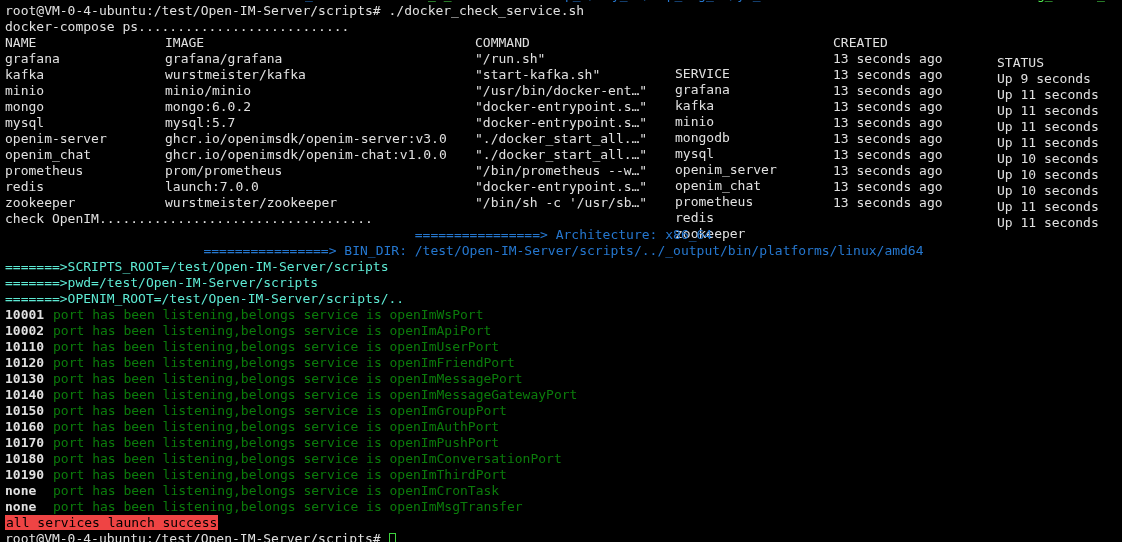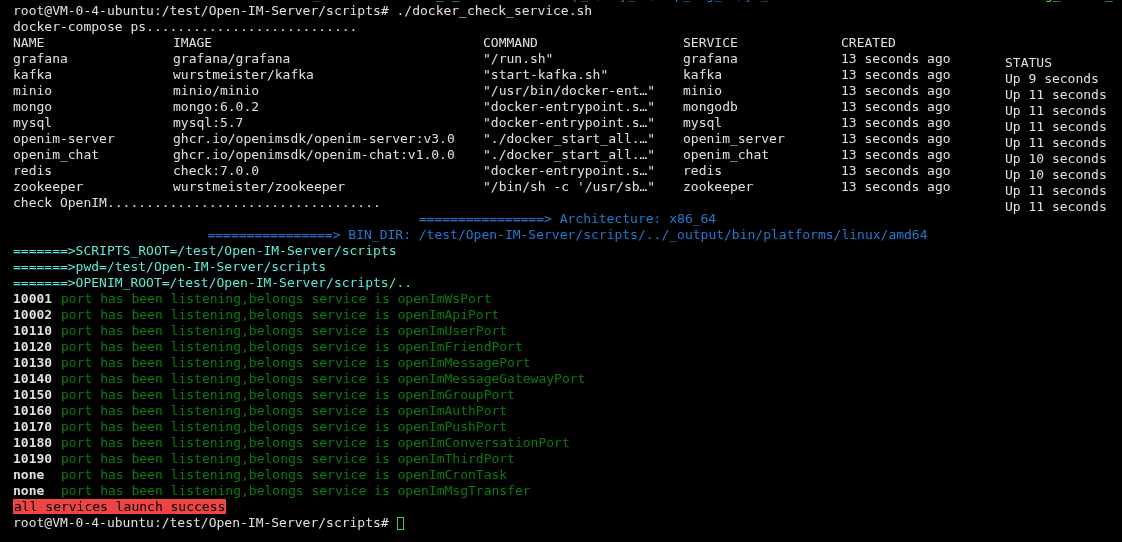--- a/index.html
+++ b/index.html
@@ -2,38 +2,38 @@
 <html><head>
 <meta charset="utf-8">
 <style>
   html,body{margin:0;padding:0;background:#000;}
   .terminal{
     position:relative;
     width:1122px;height:542px;
     background:#000;
     overflow:hidden;
     box-sizing:border-box;
-    padding-left:13px;
+    padding-left:5px;
     font-family:"DejaVu Sans Mono","Liberation Mono",monospace;
     font-size:13px;
     line-height:16px;
     color:#e0e0e0;
   }
   .line{height:16px;white-space:pre;}
   .clipped{position:relative;height:3px;overflow:hidden;}
   .frag{position:absolute;top:-13px;white-space:pre;}
   .blue{color:#2577cf;text-align:center;}
   .yellow{color:#5eead4;}
   .green{color:#0b7c0b;margin-top:37px;}
   .brgreen{color:#4ce64c;}
   .cell{display:inline-block;white-space:pre;overflow:hidden;vertical-align:top;}
   .c-name{width:160px;}
   .c-image{width:310px;}
   .c-cmd{width:200px;}
-  .c-svc{width:158px;}
+  .c-svc{width:158px;margin-top:31px;}
   .c-created{width:164px;}
   .c-status{width:125px;margin-top:20px;}
   .port{display:inline-block;width:48px;color:#e0e0e0;white-space:pre;font-weight:bold;}
   .success{background:#ef4444;color:#000;padding:0 1px;}
   .cursor{
     display:inline-block;width:7px;height:13px;
     border:1px solid #3fd23f;
     vertical-align:text-bottom;
     box-sizing:border-box;
   }
@@ -66,22 +66,23 @@
       <div class="line"><span class="cell c-name">minio</span><span class="cell c-image">minio/minio</span><span class="cell c-cmd">"/usr/bin/docker-ent…"</span><span class="cell c-svc">minio</span><span class="cell c-created">13 seconds ago</span><span class="cell c-status">Up 11 seconds</span></div>
 
       <div class="line"><span class="cell c-name">mongo</span><span class="cell c-image">mongo:6.0.2</span><span class="cell c-cmd">"docker-entrypoint.s…"</span><span class="cell c-svc">mongodb</span><span class="cell c-created">13 seconds ago</span><span class="cell c-status">Up 11 seconds</span></div>
 
       <div class="line"><span class="cell c-name">mysql</span><span class="cell c-image">mysql:5.7</span><span class="cell c-cmd">"docker-entrypoint.s…"</span><span class="cell c-svc">mysql</span><span class="cell c-created">13 seconds ago</span><span class="cell c-status">Up 11 seconds</span></div>
 
       <div class="line"><span class="cell c-name">openim-server</span><span class="cell c-image">ghcr.io/openimsdk/openim-server:v3.0</span><span class="cell c-cmd">"./docker_start_all.…"</span><span class="cell c-svc">openim_server</span><span class="cell c-created">13 seconds ago</span><span class="cell c-status">Up 10 seconds</span></div>
 
       <div class="line"><span class="cell c-name">openim_chat</span><span class="cell c-image">ghcr.io/openimsdk/openim-chat:v1.0.0</span><span class="cell c-cmd">"./docker_start_all.…"</span><span class="cell c-svc">openim_chat</span><span class="cell c-created">13 seconds ago</span><span class="cell c-status">Up 10 seconds</span></div>
 
+      <div class="line"><span class="cell c-name">prometheus</span><span class="cell c-image">prom/prometheus</span><span class="cell c-cmd">"/bin/prometheus --w…"</span><span class="cell c-svc">prometheus</span><span class="cell c-created">13 seconds ago</span><span class="cell c-status">Up 10 seconds</span></div>
 
-      <div class="line"><span class="cell c-name">redis</span><span class="cell c-image">check:7.0.0</span><span class="cell c-cmd">"docker-entrypoint.s…"</span><span class="cell c-svc">redis</span><span class="cell c-created">13 seconds ago</span><span class="cell c-status">Up 11 seconds</span></div>
+      <div class="line"><span class="cell c-name">redis</span><span class="cell c-image">launch:7.0.0</span><span class="cell c-cmd">"docker-entrypoint.s…"</span><span class="cell c-svc">redis</span><span class="cell c-created">13 seconds ago</span><span class="cell c-status">Up 11 seconds</span></div>
 
       <div class="line"><span class="cell c-name">zookeeper</span><span class="cell c-image">wurstmeister/zookeeper</span><span class="cell c-cmd">"/bin/sh -c '/usr/sb…"</span><span class="cell c-svc">zookeeper</span><span class="cell c-created">13 seconds ago</span><span class="cell c-status">Up 11 seconds</span></div>
     </div>
 
   <div class="line">check OpenIM...................................</div>
 
   <div class="line blue">================&gt; Architecture: x86_64</div>
   <div class="line blue">================&gt; BIN_DIR: /test/Open-IM-Server/scripts/../_output/bin/platforms/linux/amd64</div>
 
   <div class="line yellow">=======&gt;SCRIPTS_ROOT=/test/Open-IM-Server/scripts</div>

